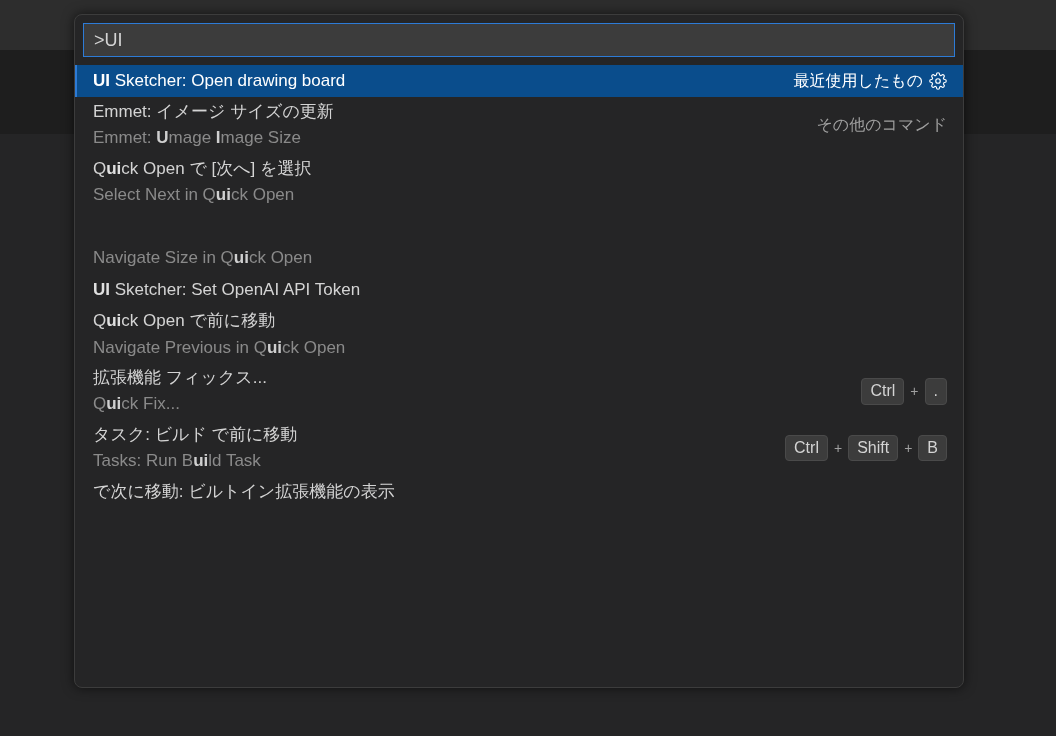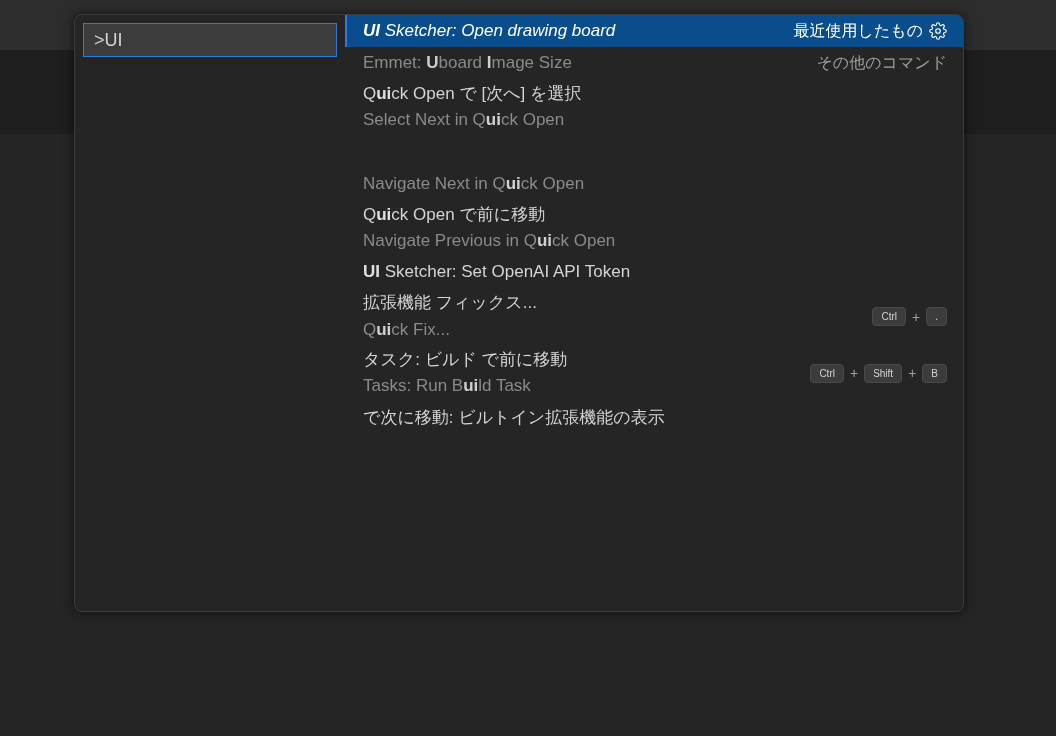--- a/index.html
+++ b/index.html
@@ -25,27 +25,27 @@
     position: absolute;
     top: 134px; left: 0; right: 0; bottom: 0;
     background: #252526;
   }
 
   .command-palette {
     position: absolute;
     top: 14px;
     left: 74px;
     width: 890px;
-    height: 598px;
+    height: 674px;
     background: #252526;
     border: 1px solid #3c3c3c;
     border-radius: 8px;
     box-shadow: 0 0 12px rgba(0,0,0,0.6);
     display: flex;
-    flex-direction: row;
+    flex-direction: column;
     overflow: hidden;
   }
 
   .input-row {
     padding: 8px 8px 8px 8px;
   }
   .input-box {
     width: 100%;
     height: 34px;
     background: #3c3c3c;
@@ -101,21 +101,21 @@
     overflow: hidden;
     text-overflow: ellipsis;
   }
   .item .secondary {
     color: #8a8a8a;
     font-size: 17px;
     white-space: nowrap;
     overflow: hidden;
     text-overflow: ellipsis;
   }
-  .item.selected .primary { color: #ffffff; font-style: italic; }
+  .item.selected .primary { color: #ffffff; }
   .hl { font-weight: 700; color: #ffffff; }
   .item:not(.selected) .hl { color: #e0e0e0; }
   .item .secondary .hl { color: #cfcfcf; }
 
   .right-side {
     display: flex;
     align-items: center;
     gap: 6px;
     margin-left: 12px;
   }
@@ -135,21 +135,21 @@
     color: #c9c9c9;
     font-size: 14px;
   }
   .key {
     display: inline-block;
     padding: 2px 8px;
     background: #3c3c3c;
     border: 1px solid #4a4a4a;
     border-radius: 4px;
     color: #d4d4d4;
-    font-size: 10px;
+    font-size: 16px;
     line-height: 1.3;
   }
   .key-sep { color: #a0a0a0; font-size: 14px; }
 
   .pair-wrap {
     padding-top: 2px;
     padding-bottom: 2px;
   }
 </style>
 </head>
@@ -174,54 +174,55 @@
             <span class="gear-icon">
               <svg width="18" height="18" viewBox="0 0 24 24" fill="none" stroke="#ffffff" stroke-width="1.6" stroke-linecap="round" stroke-linejoin="round">
                 <circle cx="12" cy="12" r="3"></circle>
                 <path d="M19.4 15a1.7 1.7 0 0 0 .34 1.87l.06.06a2 2 0 1 1-2.83 2.83l-.06-.06a1.7 1.7 0 0 0-1.87-.34 1.7 1.7 0 0 0-1.03 1.56V21a2 2 0 1 1-4 0v-.09A1.7 1.7 0 0 0 9 19.4a1.7 1.7 0 0 0-1.87.34l-.06.06a2 2 0 1 1-2.83-2.83l.06-.06A1.7 1.7 0 0 0 4.6 15a1.7 1.7 0 0 0-1.56-1.03H3a2 2 0 1 1 0-4h.09A1.7 1.7 0 0 0 4.6 9a1.7 1.7 0 0 0-.34-1.87l-.06-.06a2 2 0 1 1 2.83-2.83l.06.06A1.7 1.7 0 0 0 9 4.6a1.7 1.7 0 0 0 1.03-1.56V3a2 2 0 1 1 4 0v.09c0 .67.39 1.27 1.03 1.51a1.7 1.7 0 0 0 1.87-.34l.06-.06a2 2 0 1 1 2.83 2.83l-.06.06A1.7 1.7 0 0 0 19.4 9c.24.64.84 1.03 1.51 1.03H21a2 2 0 1 1 0 4h-.09a1.7 1.7 0 0 0-1.51 1.03z"></path>
               </svg>
             </span>
           </div>
         </div>
         <div class="item pair-wrap">
           <div class="labels">
-            <div class="secondary"><span><span>Emmet: </span><span class="hl">U</span><span>board </span><span class="hl">I</span><span>mage Size</span></span></div>
+            <div class="primary"><span><span>Emmet: イメージ サイズの更新</span></span></div>
+            <div class="secondary"><span><span>Emmet: </span><span class="hl">U</span><span>mage </span><span class="hl">I</span><span>mage Size</span></span></div>
           </div>
           <div class="right-side">
             <span class="group-label">その他のコマンド</span>
           </div>
         </div>
         <div class="item pair-wrap">
           <div class="labels">
             <div class="primary"><span><span>Q</span><span class="hl">ui</span><span>ck Open で [次へ] を選択</span></span></div>
             <div class="secondary"><span><span>Select Next in Q</span><span class="hl">ui</span><span>ck Open</span></span></div>
           </div>
           <div class="right-side"></div>
         </div>
         <div class="item pair-wrap">
           <div class="labels">
           </div>
           <div class="right-side"></div>
         </div>
         <div class="item pair-wrap">
           <div class="labels">
-            <div class="secondary"><span><span>Navigate Next in Q</span><span class="hl">ui</span><span>ck Open</span></span></div>
+            <div class="secondary"><span><span>Navigate Size in Q</span><span class="hl">ui</span><span>ck Open</span></span></div>
+          </div>
+          <div class="right-side"></div>
+        </div>
+        <div class="item pair-wrap">
+          <div class="labels">
+            <div class="primary"><span><span class="hl">UI</span><span> Sketcher: Set OpenAI API Token</span></span></div>
           </div>
           <div class="right-side"></div>
         </div>
         <div class="item pair-wrap">
           <div class="labels">
             <div class="primary"><span><span>Q</span><span class="hl">ui</span><span>ck Open で前に移動</span></span></div>
             <div class="secondary"><span><span>Navigate Previous in Q</span><span class="hl">ui</span><span>ck Open</span></span></div>
-          </div>
-          <div class="right-side"></div>
-        </div>
-        <div class="item pair-wrap">
-          <div class="labels">
-            <div class="primary"><span><span class="hl">UI</span><span> Sketcher: Set OpenAI API Token</span></span></div>
           </div>
           <div class="right-side"></div>
         </div>
         <div class="item pair-wrap">
           <div class="labels">
             <div class="primary"><span><span>拡張機能 フィックス...</span></span></div>
             <div class="secondary"><span><span>Q</span><span class="hl">ui</span><span>ck Fix...</span></span></div>
           </div>
           <div class="right-side">
             <span class="keybinding">

